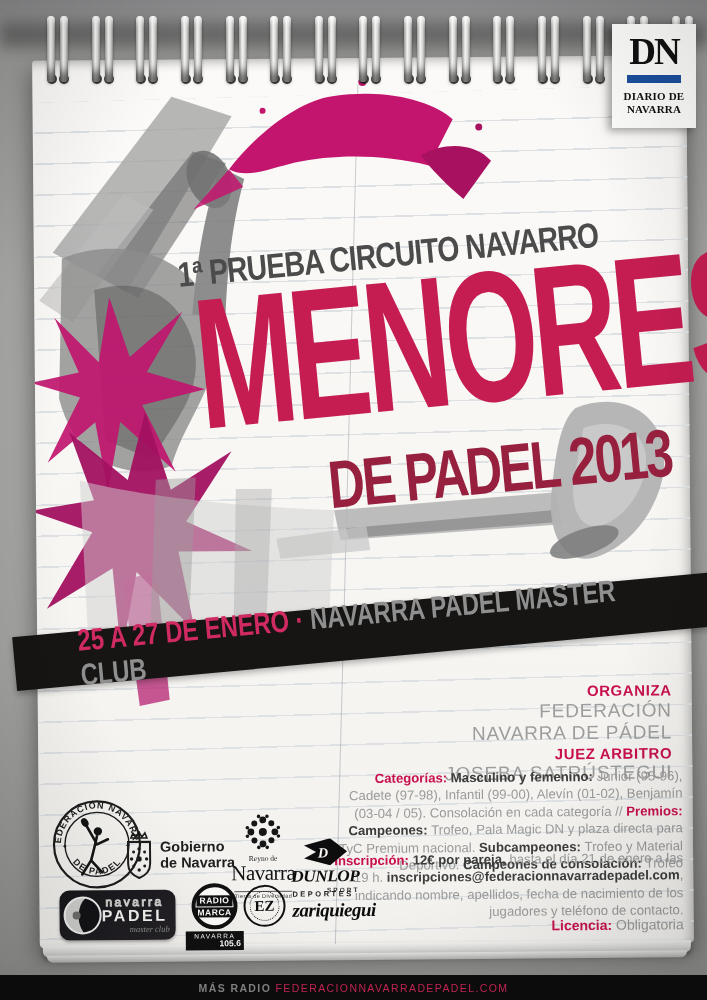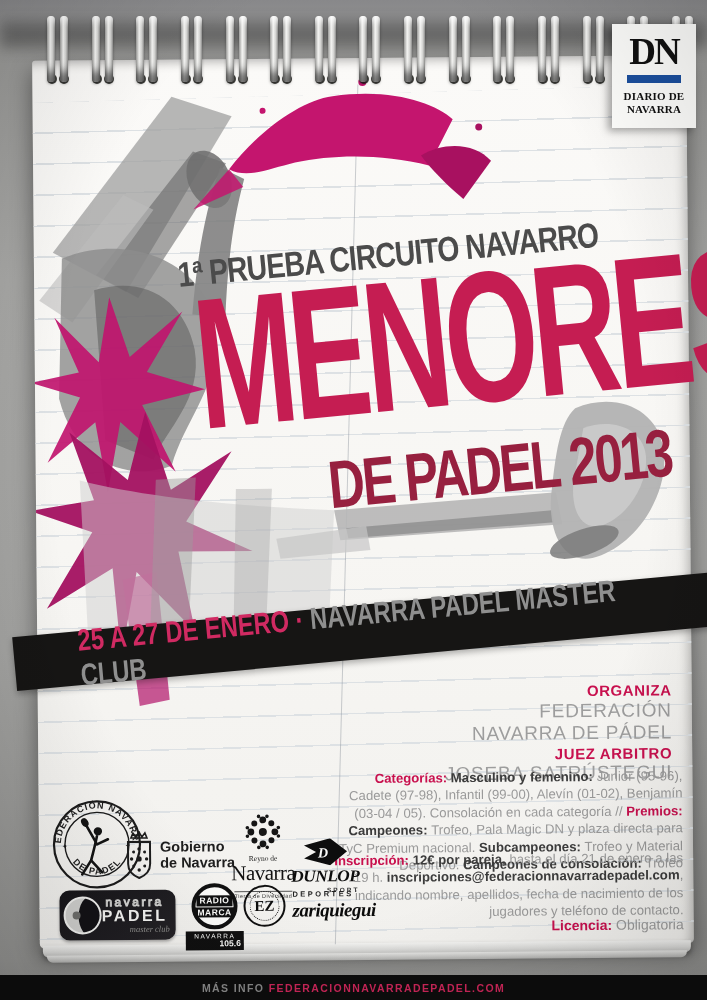--- a/index.html
+++ b/index.html
@@ -408,14 +408,14 @@
   <div class="dn-bar" style="background:#1b4f9e;"></div>
   <div class="dn-name">
     <div>DIARIO DE</div>
     <div>NAVARRA</div>
   </div>
 </div>
 
 <div class="vignette"></div>
 
 <div class="footer-bar">
-  <span class="footer-text"><span class="seg seg-footgray" style="color: rgb(127, 127, 127); font-weight: bold;">MÁS INFO </span><span class="seg seg-footaccent" style="color: rgb(192, 36, 84); font-weight: bold;">FEDERACIONNAVARRADEPADEL.COM</span></span>
+  <span class="footer-text"><span class="seg seg-footgray" style="color: rgb(127, 127, 127); font-weight: bold;">MÁS RADIO </span><span class="seg seg-footaccent" style="color: rgb(192, 36, 84); font-weight: normal;">FEDERACIONNAVARRADEPADEL.COM</span></span>
 </div>
 
 </body></html>

